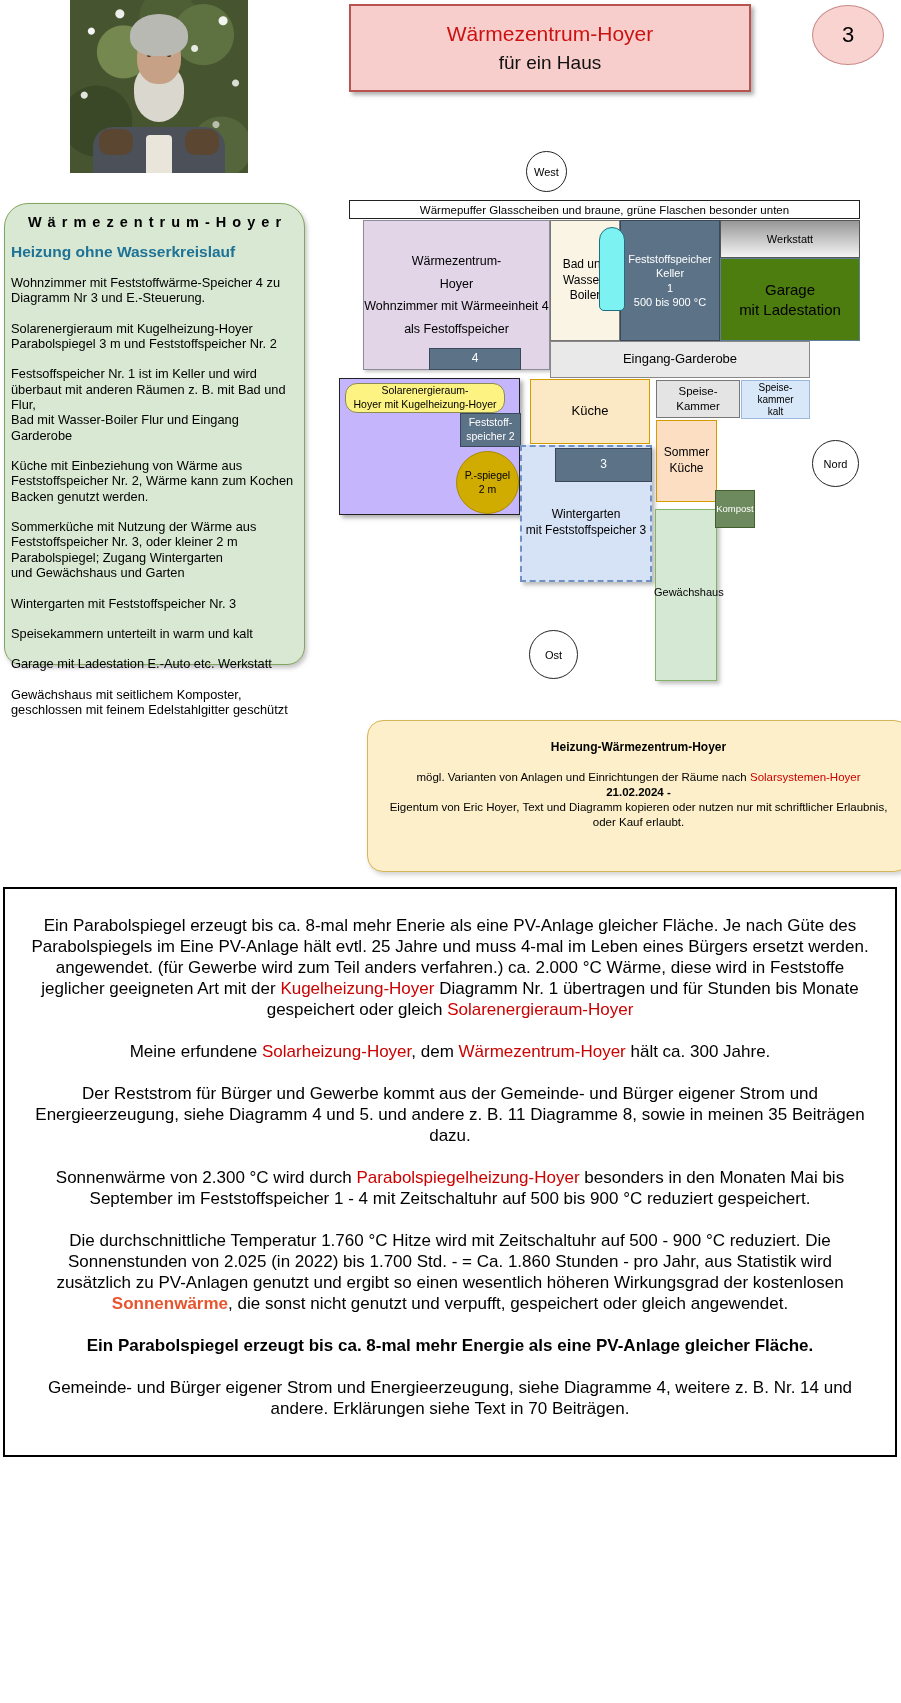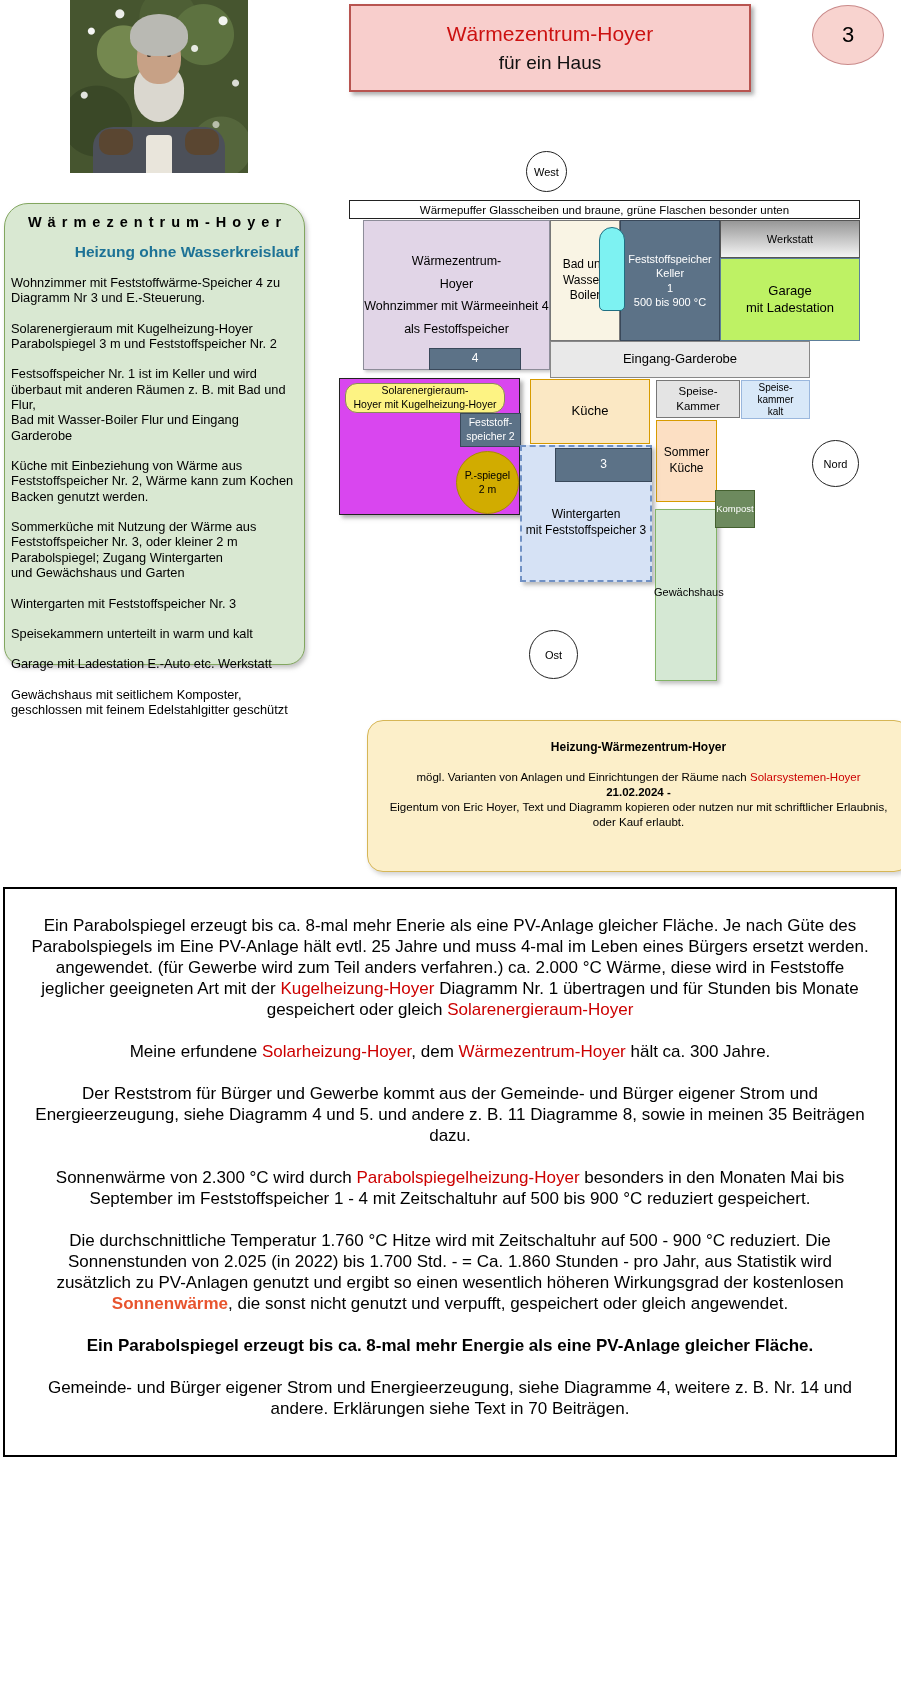--- a/index.html
+++ b/index.html
@@ -46,46 +46,46 @@
   .title-l1{font-size:21px;color:#cc1111;}
   .title-l2{font-size:19px;color:#111;}
   .page-num{left:812px;top:5px;width:72px;height:60px;background:#f8d3cf;
             border:1px solid #c98a8a;border-radius:50%;font-size:22px;}
 
   
   .left-panel{left:4px;top:203px;width:301px;height:462px;background:#d9e8d2;
               border:1.5px solid #82a65f;border-radius:24px 24px 18px 18px;
               padding:8px 5px 0 6px;box-shadow:2px 3px 4px rgba(140,140,140,.5);}
   .lp-title{text-align:center;font-weight:bold;font-size:14.5px;letter-spacing:1px;margin-top:2px;}
-  .lp-sub{text-align:right;font-weight:bold;font-size:15.5px;color:#1d7296;margin:13px 0 14px 0;}
+  .lp-sub{text-align:left;font-weight:bold;font-size:15.5px;color:#1d7296;margin:13px 0 14px 0;}
   .lp-para{font-size:12.8px;line-height:1.2;margin-bottom:15px;white-space:pre-line;}
 
   
   .compass{background:#fff;border:1px solid #222;border-radius:50%;font-size:11px;}
   .glassbar{left:349px;top:200px;width:511px;height:19px;background:#fff;border:1px solid #222;
             font-size:11.5px;}
   .room{position:absolute;box-sizing:border-box;border:1px solid #666;display:flex;
         align-items:center;justify-content:center;text-align:center;
         white-space:pre-line;font-size:11.5px;line-height:1.3;}
   .r-purple{left:363px;top:220px;width:187px;height:150px;background:#e1d5e7;border-color:#8d8d99;
             font-size:12.5px;line-height:1.8;box-shadow:2px 2px 3px rgba(130,130,130,.45);}
   .slate{background:#5c7287;border-color:#39485a;color:#fff;}
   .bar4{left:429px;top:348px;width:92px;height:22px;font-size:12px;}
   .r-bad{left:550px;top:220px;width:70px;height:121px;background:#f9f4e4;border-color:#777;
          font-size:12px;}
   .boiler{left:599px;top:227px;width:26px;height:84px;background:#7df2f2;border:1px solid #1f6f82;
           border-radius:13px 13px 5px 5px;z-index:3;}
   .r-keller{left:620px;top:220px;width:100px;height:121px;font-size:11px;}
   .r-werkstatt{left:720px;top:220px;width:140px;height:38px;
                background:linear-gradient(#979797,#f4f4f4);border-color:#555;font-size:11px;}
-  .r-garage{left:720px;top:258px;width:140px;height:83px;background:#bef264;border-color:#5d7f9a;
-            font-size:13px;}
+  .r-garage{left:720px;top:258px;width:140px;height:83px;background:#4d7c0f;border-color:#5d7f9a;
+            font-size:15px;}
   .r-eingang{left:550px;top:341px;width:260px;height:37px;background:#e9e9e9;border-color:#888;
              font-size:13px;}
-  .r-solar{left:339px;top:378px;width:181px;height:137px;background:#d946ef;border:1.5px solid #222;}
+  .r-solar{left:339px;top:378px;width:181px;height:137px;background:#c4b5fd;border:1.5px solid #222;}
   .solar-label{left:5px;top:4px;width:160px;height:30px;background:#fdf383;border:1px solid #8a8a55;
                border-radius:12px;font-size:10.5px;line-height:1.3;}
   .r-sp2{left:120px;top:34px;width:61px;height:34px;font-size:10.5px;line-height:1.3;}
   .mirror{background:#d1ac00;border:1px solid #a88a00;border-radius:50%;}
   .mirror-big{left:3px;top:41px;width:94px;height:94px;font-size:11.5px;}
   .mirror-small{left:116px;top:72px;width:63px;height:63px;font-size:10.5px;}
   .r-kueche{left:530px;top:379px;width:120px;height:65px;background:#fbe8c4;border-color:#d79b00;
             font-size:13px;}
   .r-spk{left:656px;top:380px;width:84px;height:38px;background:#e4e4e4;border-color:#777;}
   .r-spkk{left:741px;top:380px;width:69px;height:39px;background:#d8e8f8;border-color:#9ab7dd;

